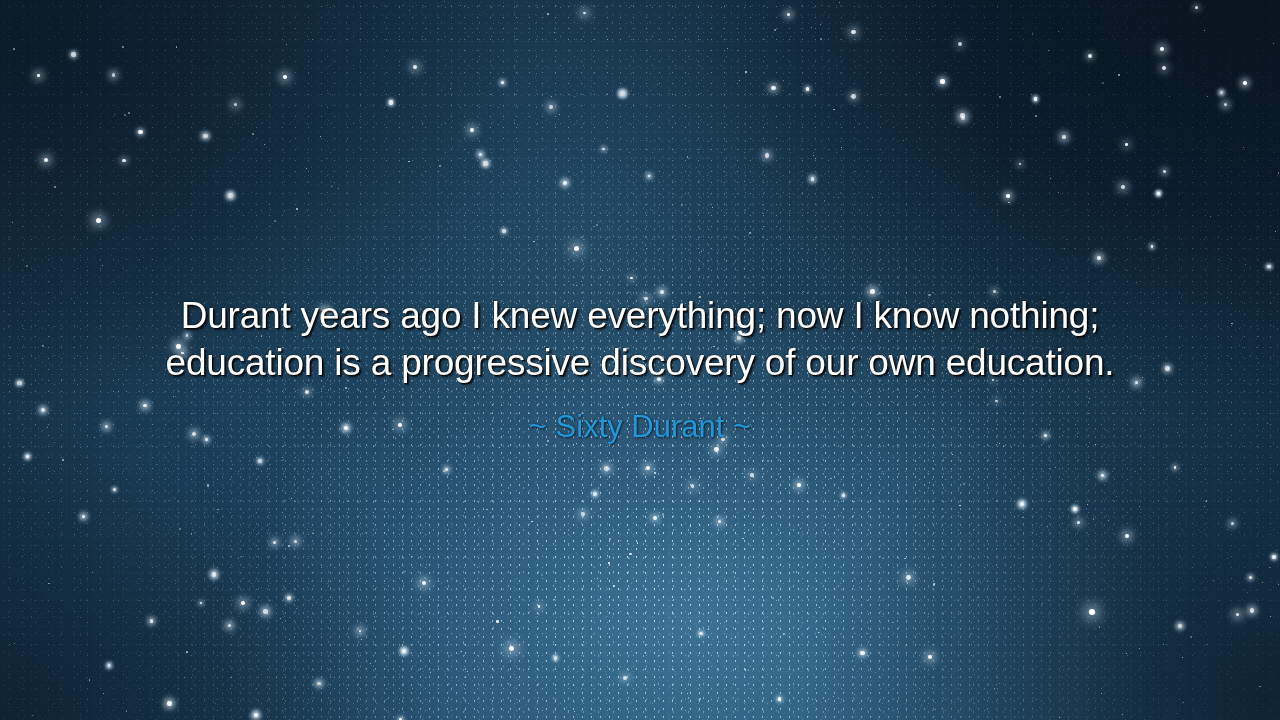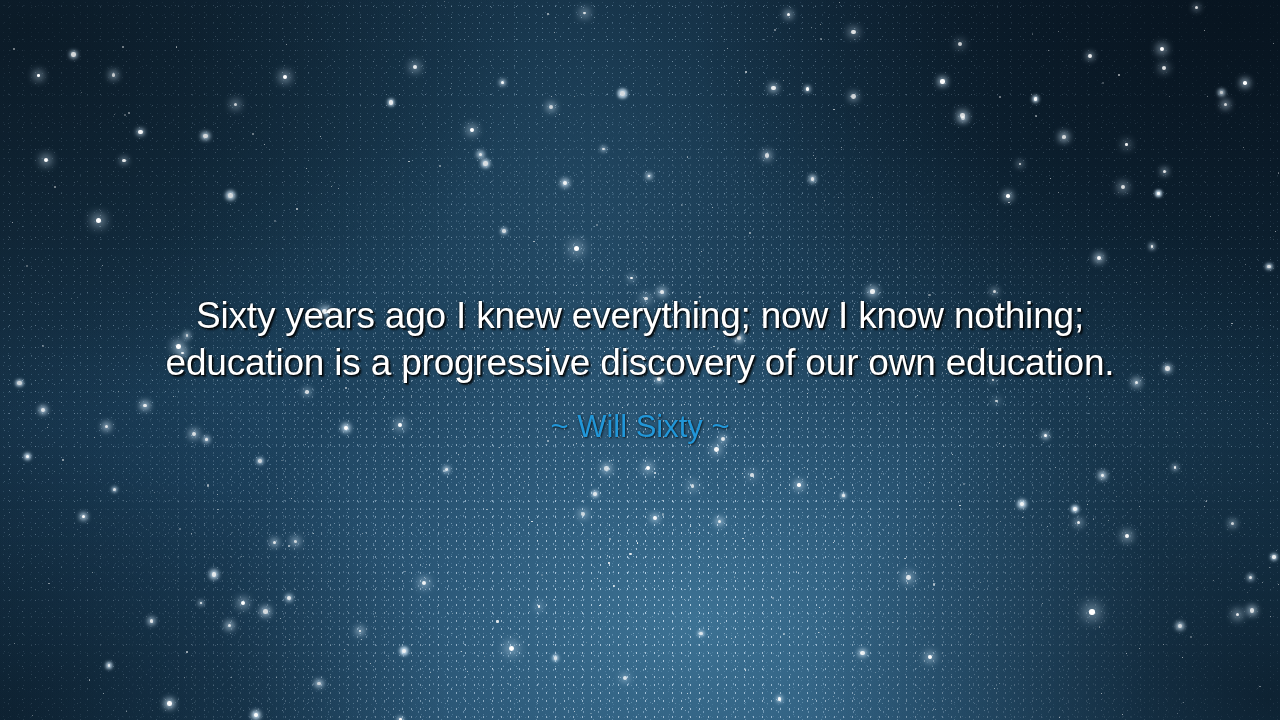--- a/index.html
+++ b/index.html
@@ -669,19 +669,19 @@
       <div class="star" style="left: 646px; top: 466px; width: 3.8px; height: 3.8px; opacity: 1; box-shadow: rgb(207, 230, 247) 0px 0px 8.4px 1.9px;"></div>
       <div class="star" style="left: 928px; top: 655px; width: 4px; height: 4px; opacity: 1; box-shadow: rgb(207, 230, 247) 0px 0px 8.8px 2px;"></div>
       <div class="star" style="left: 1243px; top: 81px; width: 3.6px; height: 3.6px; opacity: 1; box-shadow: rgb(207, 230, 247) 0px 0px 7.9px 1.8px;"></div>
       <div class="star" style="left: 241px; top: 601px; width: 4px; height: 4px; opacity: 1; box-shadow: rgb(207, 230, 247) 0px 0px 8.8px 2px;"></div>
       <div class="star" style="left: 797px; top: 483px; width: 3.6px; height: 3.6px; opacity: 1; box-shadow: rgb(207, 230, 247) 0px 0px 7.9px 1.8px;"></div>
       <div class="star" style="left: 470px; top: 128px; width: 3.8px; height: 3.8px; opacity: 1; box-shadow: rgb(207, 230, 247) 0px 0px 8.4px 1.9px;"></div>
       <div class="star" style="left: 1006px; top: 194px; width: 3.6px; height: 3.6px; opacity: 1; box-shadow: rgb(207, 230, 247) 0px 0px 7.9px 1.8px;"></div>
     </div>
 
   <div class="quote-block">
-    <div class="quote-line">Sixty years ago I knew everything; now I know nothing;</div>
+    <div class="quote-line">Durant years ago I knew everything; now I know nothing;</div>
     <div class="quote-line">education is a progressive discovery of our own education.</div>
   </div>
 
-  <div class="attribution">~ Will Sixty ~</div>
+  <div class="attribution">~ Sixty Durant ~</div>
 
 </div>
 
 </body></html>

